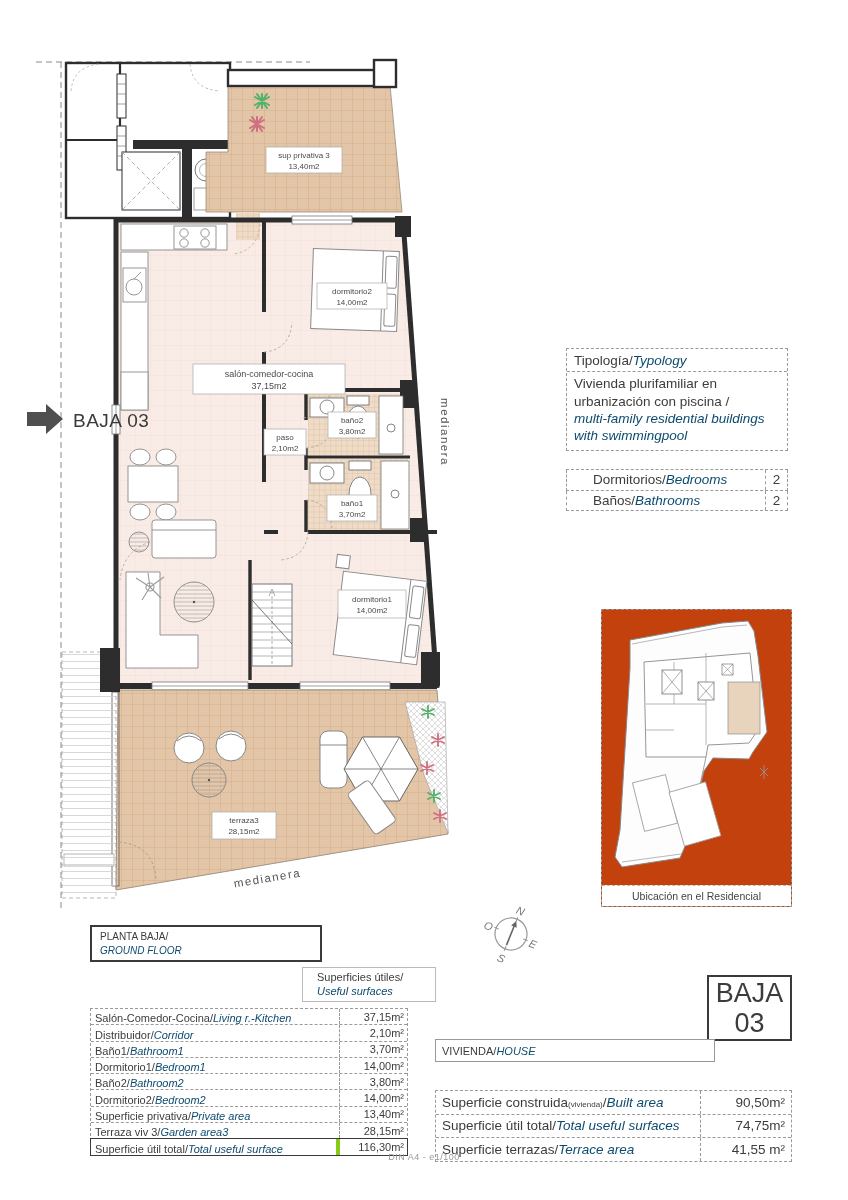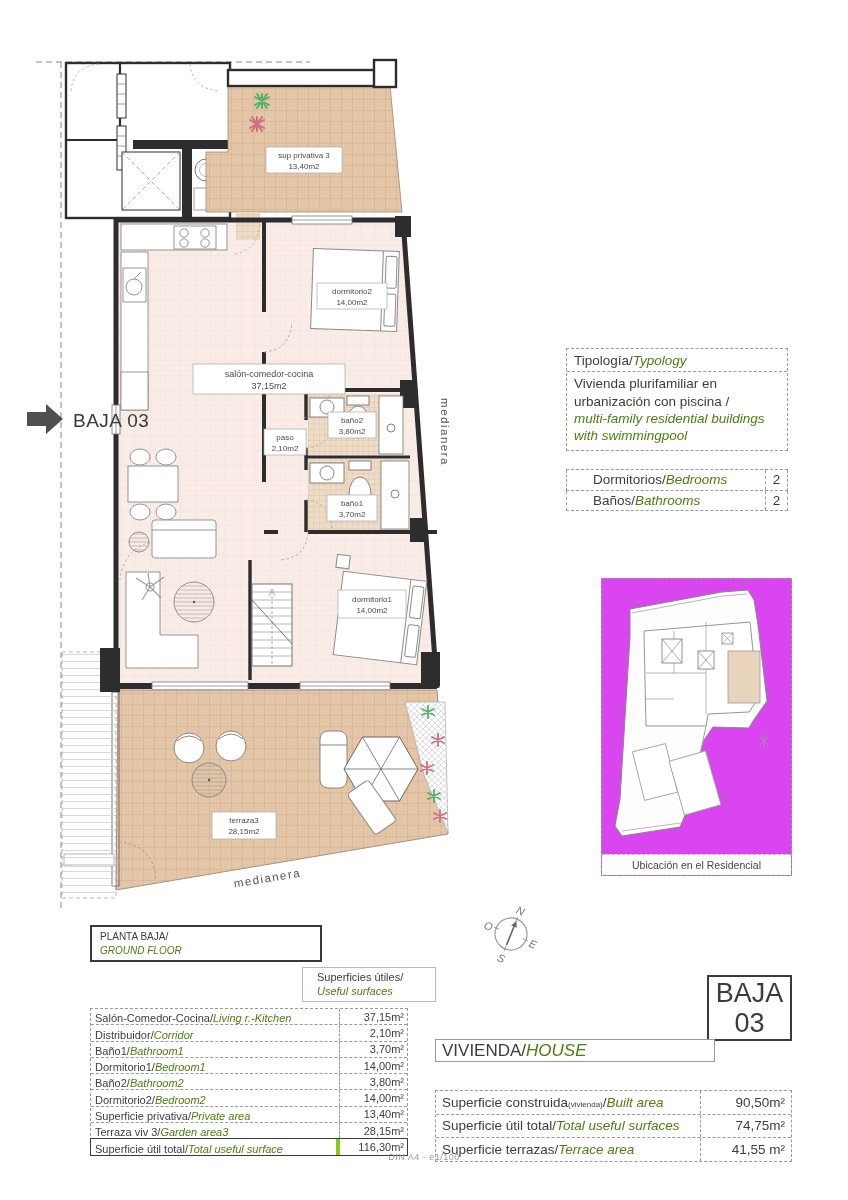--- a/index.html
+++ b/index.html
@@ -1,35 +1,35 @@
 <!DOCTYPE html>
 <html><head>
 <meta charset="utf-8">
 <style>
   html,body{margin:0;padding:0;background:#e8e8e8;}
   .page{position:relative;width:848px;height:1200px;background:#ffffff;margin:0 auto;
         font-family:"Liberation Sans", sans-serif;color:#3c3c3c;overflow:hidden;}
   .abs{position:absolute;}
   svg{font-family:"Liberation Sans", sans-serif;}
-  .en{font-style:italic;color:#4d7c0f;}
+  .en{font-style:italic;color:#0c4a6e;}
   .es{color:#3c3c3c;}
 
   
   .typ-box{left:566px;top:348px;width:220px;border:1px dashed #9a9a9a;font-size:13.5px;line-height:1.28;background:#fff;}
   .typ-head{border-bottom:1px dashed #9a9a9a;padding:3px 7px 2px;}
   .typ-body{padding:3px 7px 6px;}
 
   
   .counts{left:566px;top:469px;width:222px;border-top:1px dashed #9a9a9a;font-size:13.5px;background:#fff;}
   .c-row{display:flex;border:1px dashed #9a9a9a;border-top:none;height:19.5px;align-items:center;padding-left:20px;}
   .c-label{flex:1;padding-left:6px;white-space:nowrap;}
   .c-value{width:21px;align-self:stretch;border-left:1px dashed #9a9a9a;display:flex;align-items:center;justify-content:center;}
 
   
-  .minimap{left:601px;top:578px;width:189px;height:296px;border:1px dashed #999;background:#d946ef;}
+  .minimap{left:601px;top:609px;width:189px;height:296px;border:1px dashed #999;background:#c2410c;}
   .minimap-caption{position:absolute;left:0;right:0;bottom:0;height:20px;line-height:20px;text-align:center;
                    font-size:10.5px;color:#444;border-top:1px dashed #bbb;background:#fff;}
 
   
   .planta-head{left:90px;top:925px;width:212px;border:2px solid #3a3a3a;background:#fff;
                font-size:10px;line-height:1.35;padding:3px 8px;}
   .sup-utiles{left:302px;top:967px;width:104px;border:1px solid #bbb;background:#fff;
               font-size:11px;line-height:1.3;padding:2px 14px;}
 
   
@@ -38,21 +38,21 @@
   .ut-row:last-child{border:1.5px solid #3a3a3a;height:16px;margin:-1px;position:relative;background:#fff;gap:36px;}
   .ut-label{flex:1;padding-left:4px;white-space:nowrap;overflow:hidden;}
   .ut-value{width:64px;align-self:stretch;border-left:1px dashed #9a9a9a;display:flex;align-items:center;
             justify-content:flex-end;padding-right:3px;}
   .ut-row:last-child .ut-value{border-left:4px solid #84cc16;}
 
   
   .unit-box{left:707px;top:975px;width:81px;height:61px;border:2px solid #3a3a3a;background:#fff;
             text-align:center;font-size:27px;color:#3c3c3c;line-height:1.12;padding-top:1px;}
   .viv-head{left:435px;top:1039px;width:272px;height:21px;border:1px solid #999;background:#fff;
-            font-size:17px;display:flex;align-items:center;padding-left:6px;}
+            font-size:11px;display:flex;align-items:center;padding-left:6px;}
   .ht{left:435px;top:1076px;width:355px;border:1px dashed #9a9a9a;background:#fff;font-size:13.5px;margin-top:14px;}
   .ht-row{display:flex;border-bottom:1px dashed #9a9a9a;height:22.5px;align-items:center;}
   .ht-row:last-child{border-bottom:none;}
   .ht-label{flex:1;padding-left:6px;white-space:nowrap;overflow:hidden;}
   .ht-value{width:84px;align-self:stretch;border-left:1px dashed #9a9a9a;display:flex;align-items:center;
             justify-content:flex-end;padding-right:6px;}
   .sm{font-size:8px;}
 
   .footer{left:0;top:1152px;width:848px;text-align:center;font-size:9px;color:#9a9a9a;letter-spacing:0.5px;}
 </style>

